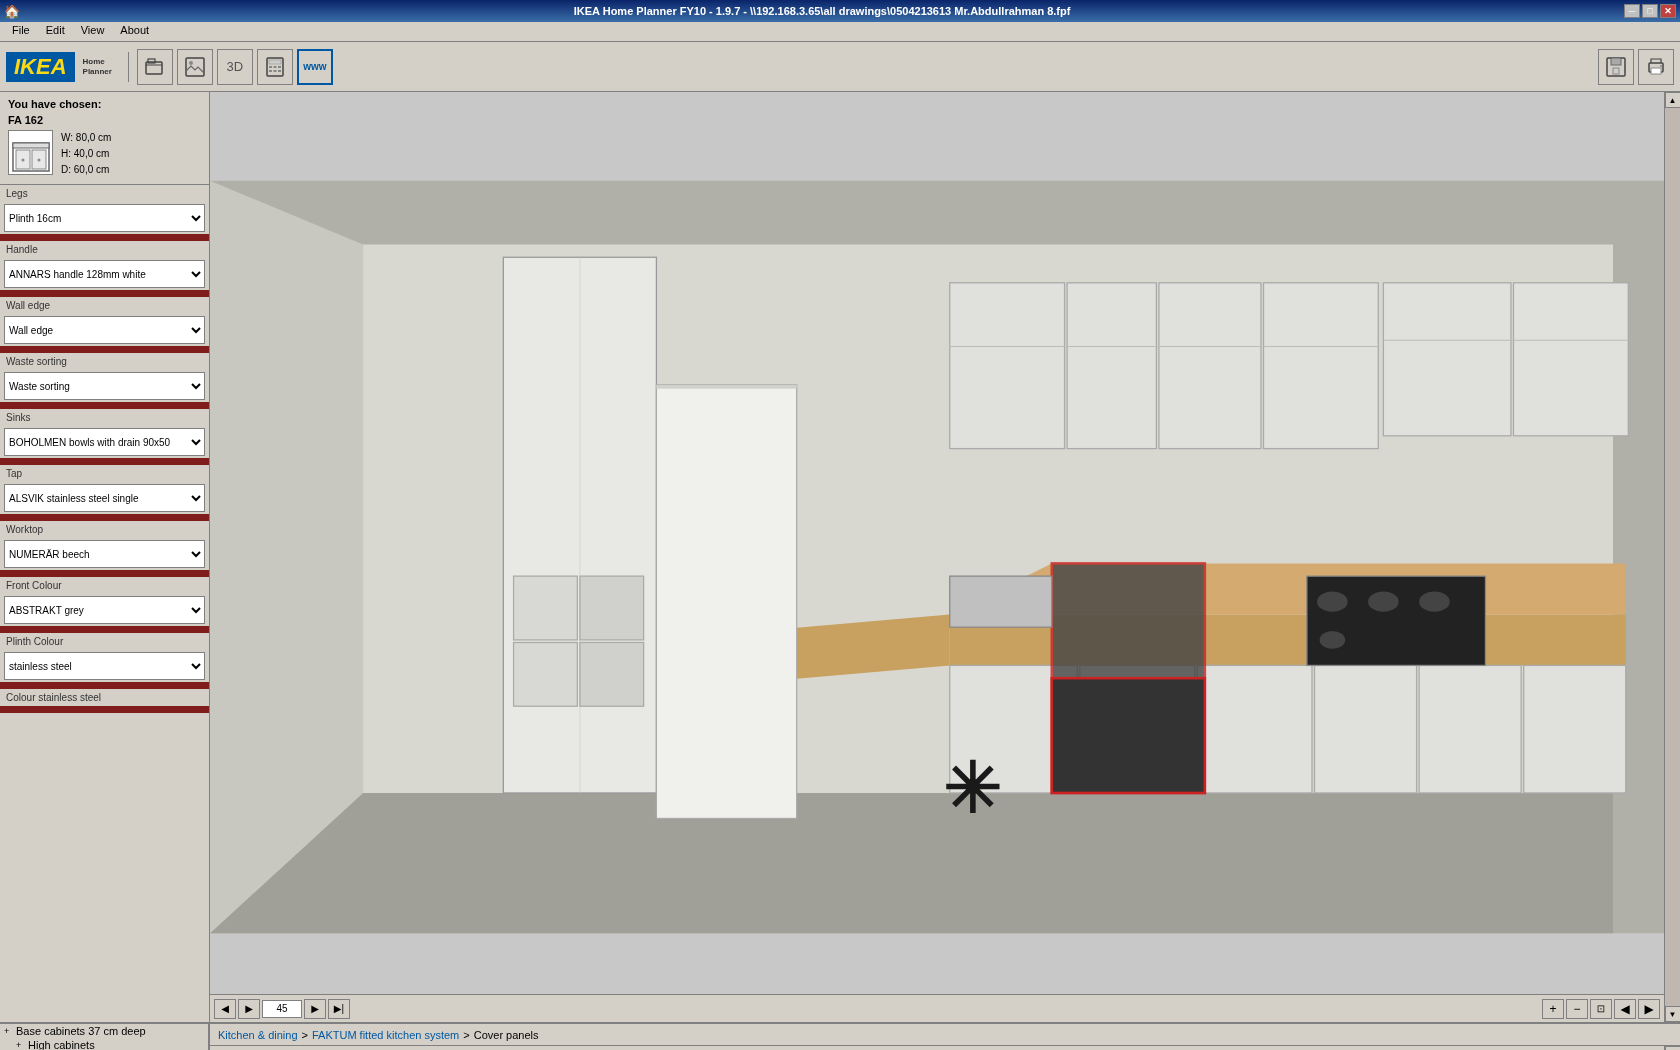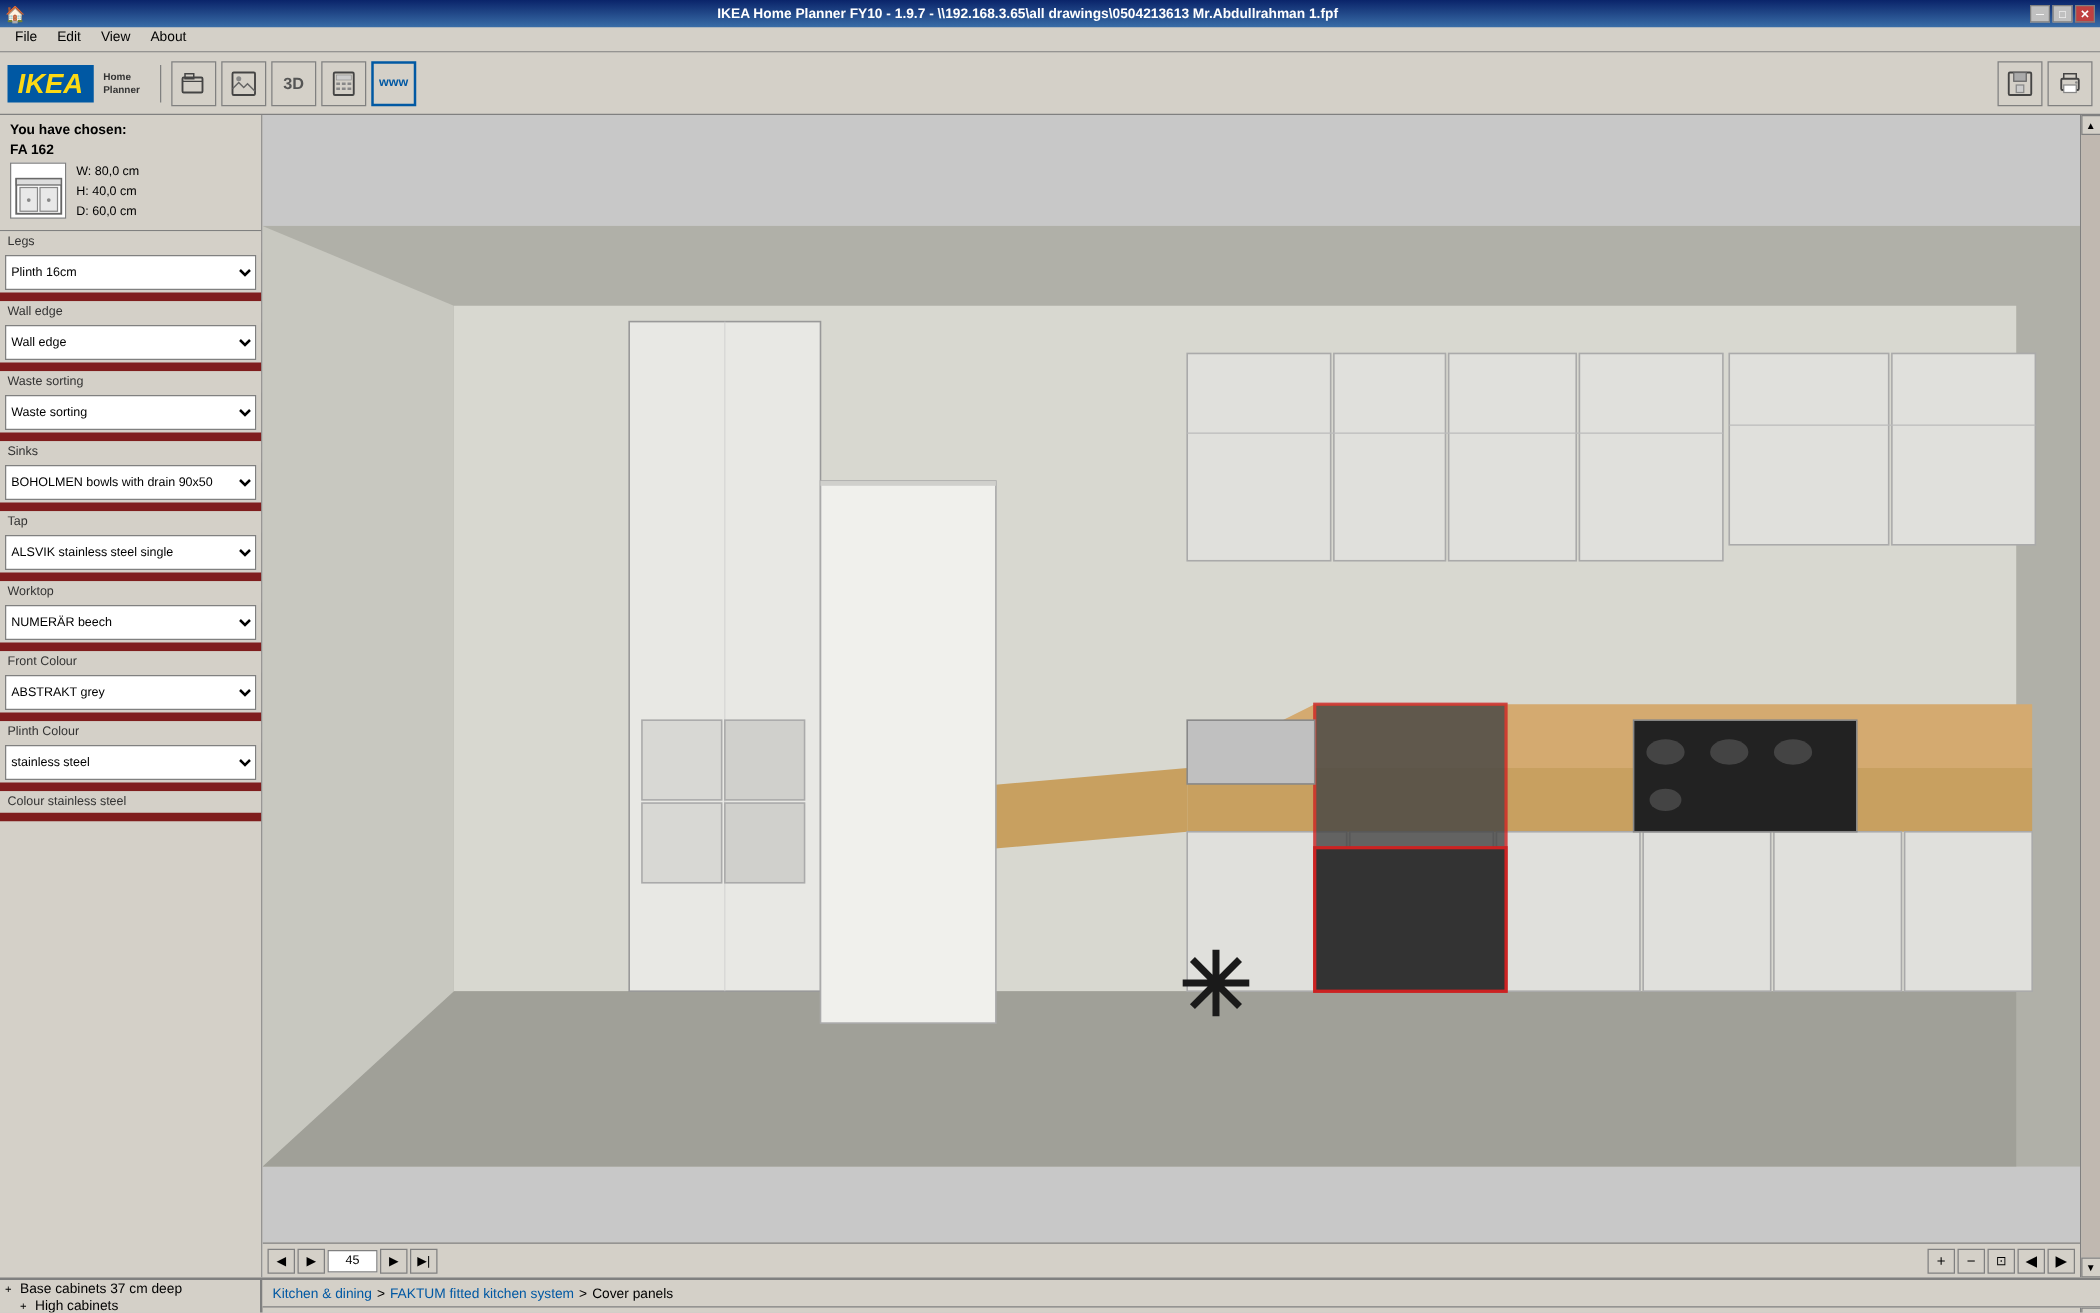--- a/index.html
+++ b/index.html
@@ -265,21 +265,21 @@
       font-size: 8px;
       cursor: pointer;
     }
     .v-scroll-track { flex: 1; background: #c0b8b0; width: 100%; }
   </style>
 </head>
 <body>
 
 <div id="titlebar">
   <span style="font-size:13px;">🏠</span>
-  <span style="font-size:11px;">IKEA Home Planner FY10 - 1.9.7 - \\192.168.3.65\all drawings\0504213613 Mr.Abdullrahman 1.fpf</span>
+  <span style="font-size:11px;">IKEA Home Planner FY10 - 1.9.7 - \\192.168.3.65\all drawings\0504213613 Mr.Abdullrahman 8.fpf</span>
   <div id="titlebar-controls">
     <div class="title-btn">─</div>
     <div class="title-btn">□</div>
     <div class="title-btn" style="background:#c04040;color:white;">✕</div>
   </div>
 </div>
 
 <div id="menubar">
   <div class="menu-item">File</div>
   <div class="menu-item">Edit</div>
@@ -300,21 +300,21 @@
         <rect x="4" y="3" width="7" height="4" fill="none" stroke="#444" stroke-width="1.2"></rect>
       </svg>
   </div>
   <div class="toolbar-btn" title="Save Image">
     <svg width="22" height="22" viewBox="0 0 22 22">
         <rect x="2" y="2" width="18" height="18" rx="1" fill="none" stroke="#444" stroke-width="1.5"></rect>
         <circle cx="7" cy="7" r="2" fill="#888"></circle>
         <path d="M2 15l5-5 4 4 3-3 6 6" fill="none" stroke="#666" stroke-width="1.2"></path>
       </svg>
   </div>
-  <div class="toolbar-btn" style="font-weight:bold;font-size:13px;color:#555;text-align:right;">3D</div>
+  <div class="toolbar-btn" style="font-weight:normal;font-size:13px;color:#555;text-align:right;">3D</div>
   <div class="toolbar-btn">
     <svg width="22" height="22" viewBox="0 0 22 22">
         <rect x="3" y="2" width="16" height="18" rx="1" fill="none" stroke="#444" stroke-width="1.5"></rect>
         <rect x="5" y="4" width="12" height="4" fill="#ccc" stroke="#888" stroke-width="0.5"></rect>
         <rect x="5" y="10" width="3" height="2" fill="#888"></rect>
         <rect x="9.5" y="10" width="3" height="2" fill="#888"></rect>
         <rect x="14" y="10" width="3" height="2" fill="#888"></rect>
         <rect x="5" y="14" width="3" height="2" fill="#888"></rect>
         <rect x="9.5" y="14" width="3" height="2" fill="#888"></rect>
         <rect x="14" y="14" width="3" height="2" fill="#888"></rect>
@@ -367,20 +367,28 @@
 
     <div class="config-section">
       <div class="config-label">Legs</div>
       <div class="config-select">
         <select>
           <option>Plinth 16cm</option>
         </select>
       </div>
     </div>
 
+    <div class="config-section">
+      <div class="config-label">Handle</div>
+      <div class="config-select">
+        <select>
+          <option>ANNARS handle 128mm white</option>
+        </select>
+      </div>
+    </div>
 
     <div class="config-section">
       <div class="config-label">Wall edge</div>
       <div class="config-select">
         <select>
           <option>Wall edge</option>
         </select>
       </div>
     </div>
 

